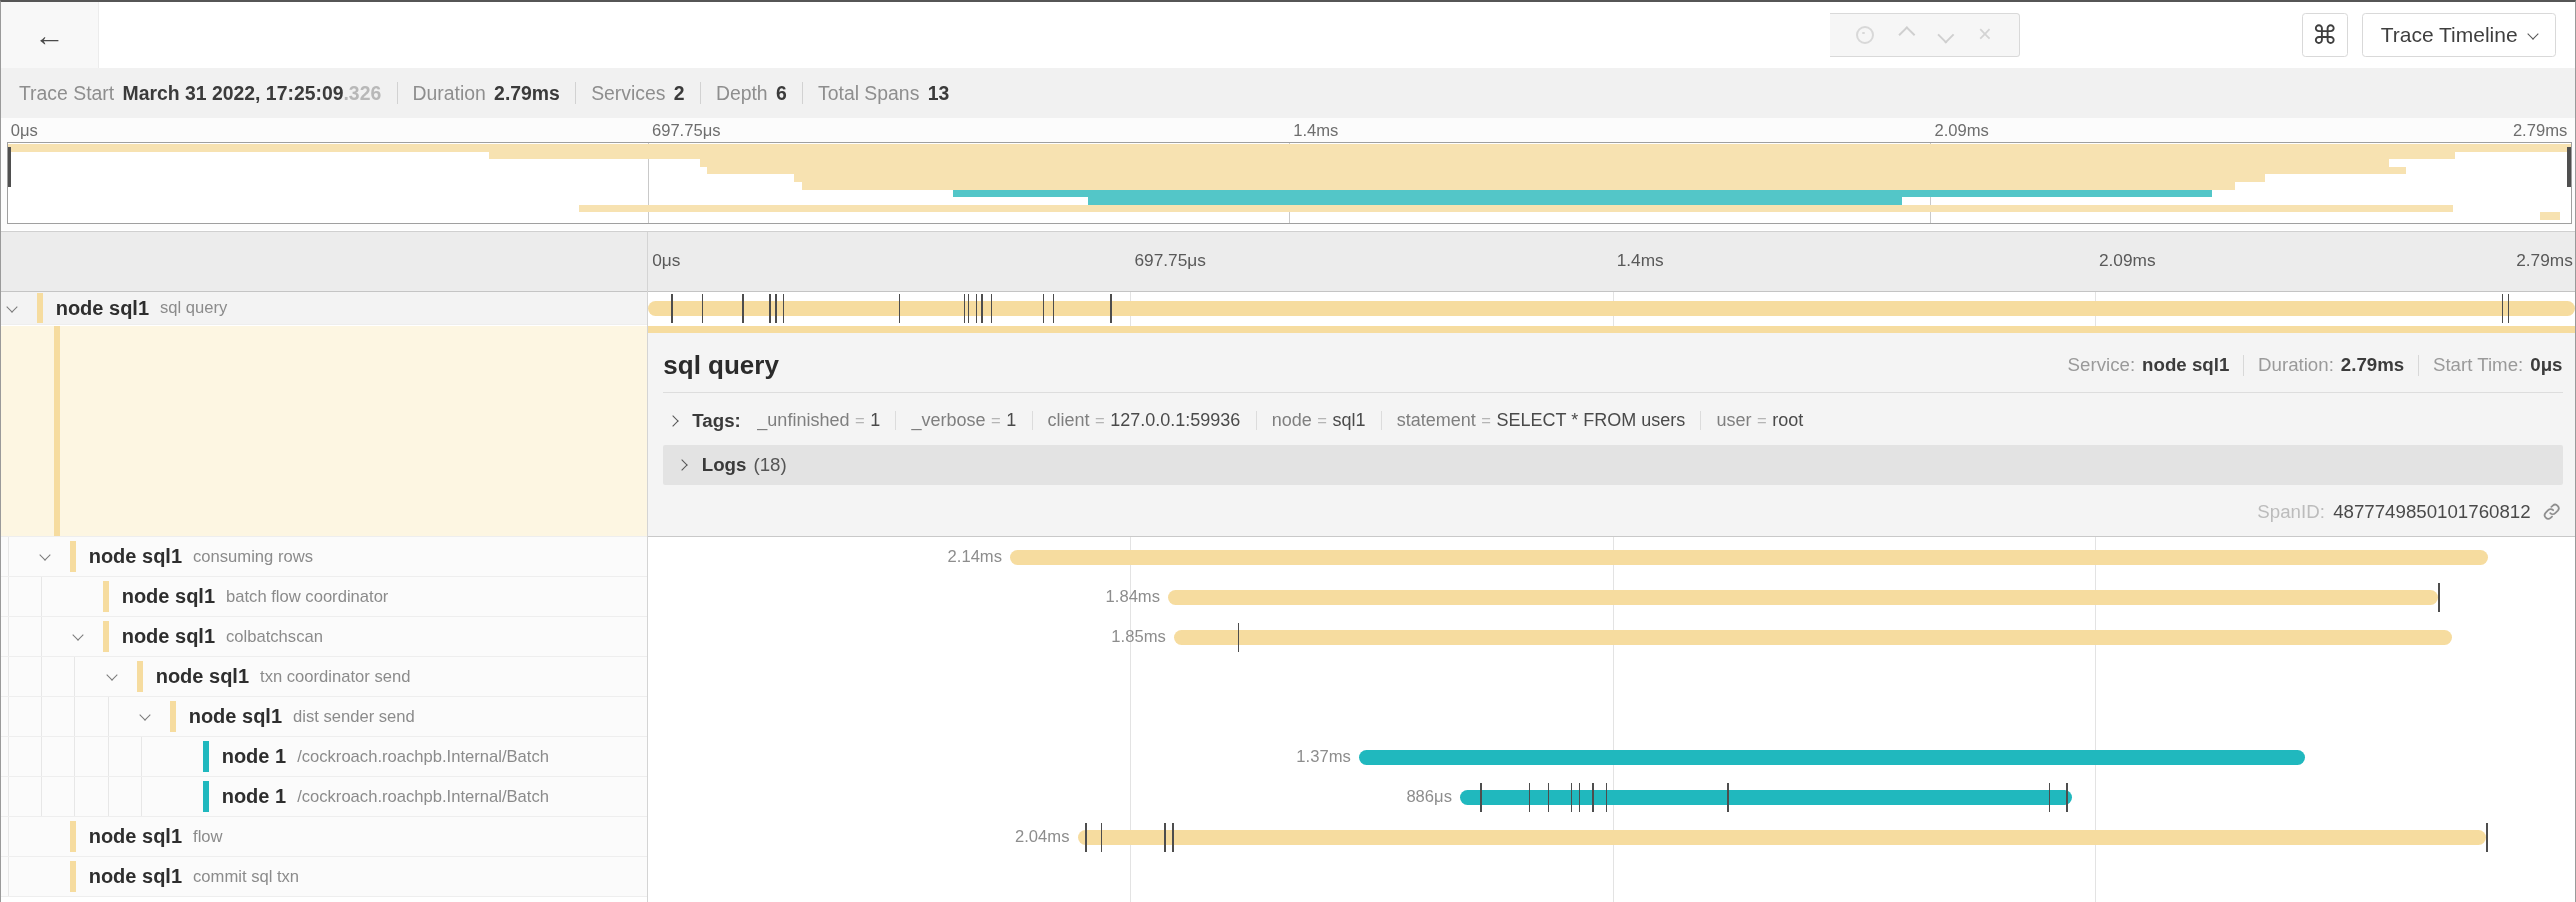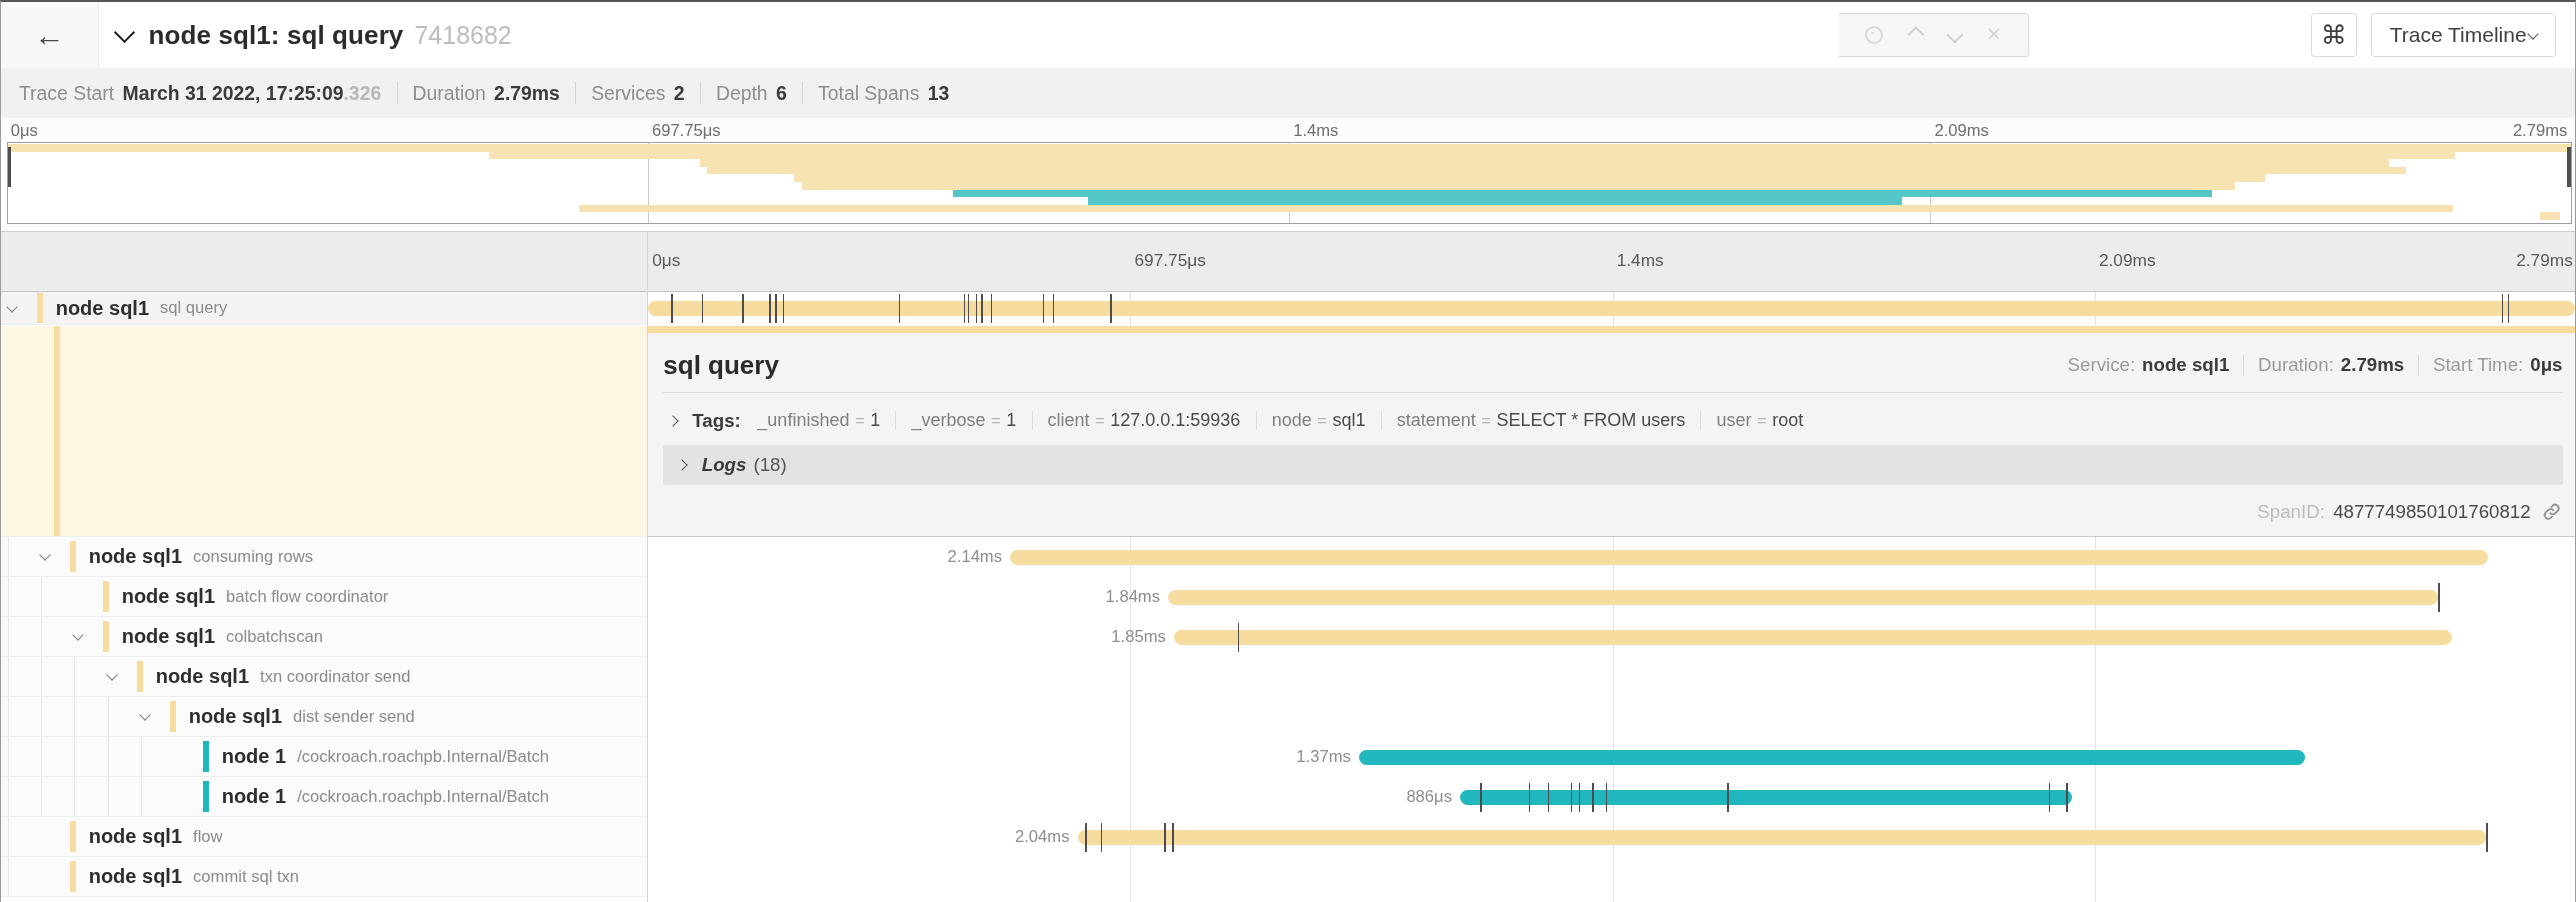--- a/index.html
+++ b/index.html
@@ -22,21 +22,21 @@
   #find-group{display:flex;width:458px;}
   #find-input{flex:1;border:0.7px solid #d9d9d9;border-radius:3.5px 0 0 3.5px;font-size:19.4px;padding:0 12.5px;color:#444;outline:none;font-family:inherit;background:#fff;}
   #find-input::placeholder{color:#c3c3c3;}
   #find-suffix{width:189px;background:#f6f6f6;border:0.7px solid #d9d9d9;border-left:none;border-radius:0 3.5px 3.5px 0;display:flex;align-items:center;justify-content:space-evenly;color:#d2d2d2;}
   .locate-ring{width:14px;height:14px;border:2.1px solid #d8d8d8;border-radius:50%;position:relative;}
   .locate-ring:after{content:"";position:absolute;left:3.5px;top:3.5px;width:2.8px;height:2.8px;border-radius:50%;background:#d8d8d8;}
   .suffix-chv{border-color:#cfcfcf;}
   .x-icon{font-size:23.6px;color:#d4d4d4;line-height:1;}
   .btn{box-sizing:border-box;border:0.7px solid #d9d9d9;border-radius:3.5px;background:#fff;display:flex;align-items:center;justify-content:center;color:#3f3f3f;}
   #cmd-btn{width:46px;font-size:26px;}
-  #view-btn{padding:0 18px;font-size:21px;gap:2px;}
+  #view-btn{padding:0 18px;font-size:21px;gap:11px;}
   #view-btn .chv{border-color:#555;margin-top:-2.8px;}
 
   
   #summary-bar{position:absolute;left:0;top:66px;width:100%;height:51px;background:#f1f1f1;border-bottom:0.7px solid #e2e2e2;display:flex;align-items:center;padding-left:18px;box-sizing:border-box;font-size:19.4px;}
   .sum-item{display:flex;align-items:baseline;white-space:nowrap;}
   .sum-label{color:#8e8e8e;}
   .sum-value{color:#3b3b3b;font-weight:700;margin-left:8.3px;}
   .sum-suffix{color:#b8b8b8;font-weight:700;}
   .sep{width:0.7px;height:22px;background:#d2d2d2;margin:0 15.3px;align-self:center;}
 
@@ -105,40 +105,35 @@
   #tags-row{position:absolute;left:21px;top:75px;height:39px;display:flex;align-items:center;font-size:18px;}
   #tags-row .chv{border-color:#555;margin-right:15.3px;}
   #tags-label{font-weight:700;color:#3a3a3a;margin-right:16.6px;font-size:18.7px;}
   .tag-item{display:flex;align-items:baseline;white-space:nowrap;}
   .tag-key{color:#7f7f7f;}
   .tag-eq{color:#b5b5b5;margin:0 5.5px;font-size:16.6px;}
   .tag-val{color:#4a4a4a;}
   .tag-sep{width:0.7px;height:19.4px;background:#dcdcdc;margin:0 15.3px;align-self:center;}
   #logs-bar{position:absolute;left:15.3px;right:12.5px;top:119px;height:40px;background:#e3e3e3;border-radius:2.1px;display:flex;align-items:center;padding-left:11px;box-sizing:border-box;}
   #logs-bar .chv{border-color:#555;margin:0 15.3px 0 4.2px;}
-  #logs-label{font-weight:700;color:#3a3a3a;font-size:18.7px;font-style:italic;}
+  #logs-label{font-weight:700;color:#3a3a3a;font-size:18.7px;}
   #logs-count{color:#555;font-size:18.7px;margin-left:7px;}
   #spanid-row{position:absolute;right:14px;top:166px;height:39px;display:flex;align-items:center;font-size:18.7px;}
   #spanid-label{color:#bcbcbc;}
   #spanid-value{color:#4a4a4a;margin-left:8.3px;}
   #spanid-row svg{margin-left:11px;}
 </style>
 </head>
 <body>
 
 <div id="frame">
 
   <div id="topbar">
     <div id="back-strip">
       <span class="back-arrow">←</span>
-    </div>
-    <div id="title-wrap">
-      <span class="chv big"></span>
-      <span id="page-title">node sql1: sql query</span>
-      <span id="trace-id">7418682</span>
     </div>
     <div id="top-controls">
       <div id="find-group">
         <div id="find-suffix">
           <span class="locate-ring"></span>
           <span class="chv up suffix-chv"></span>
           <span class="chv suffix-chv"></span>
           <span class="x-icon">×</span>
         </div>
       </div>

